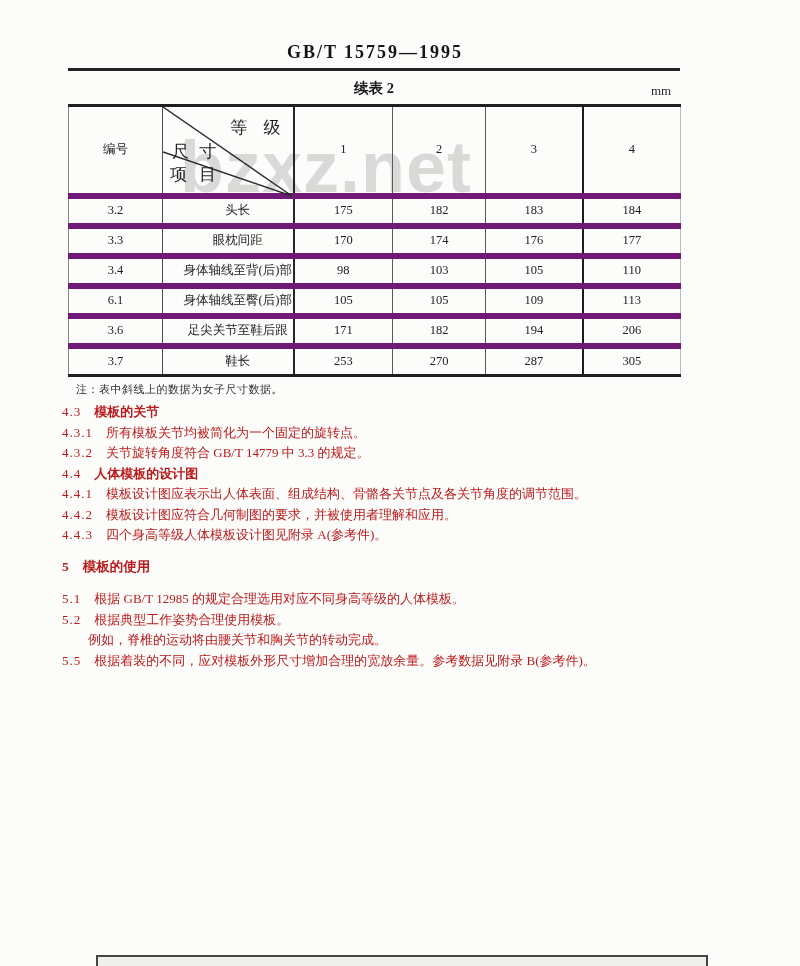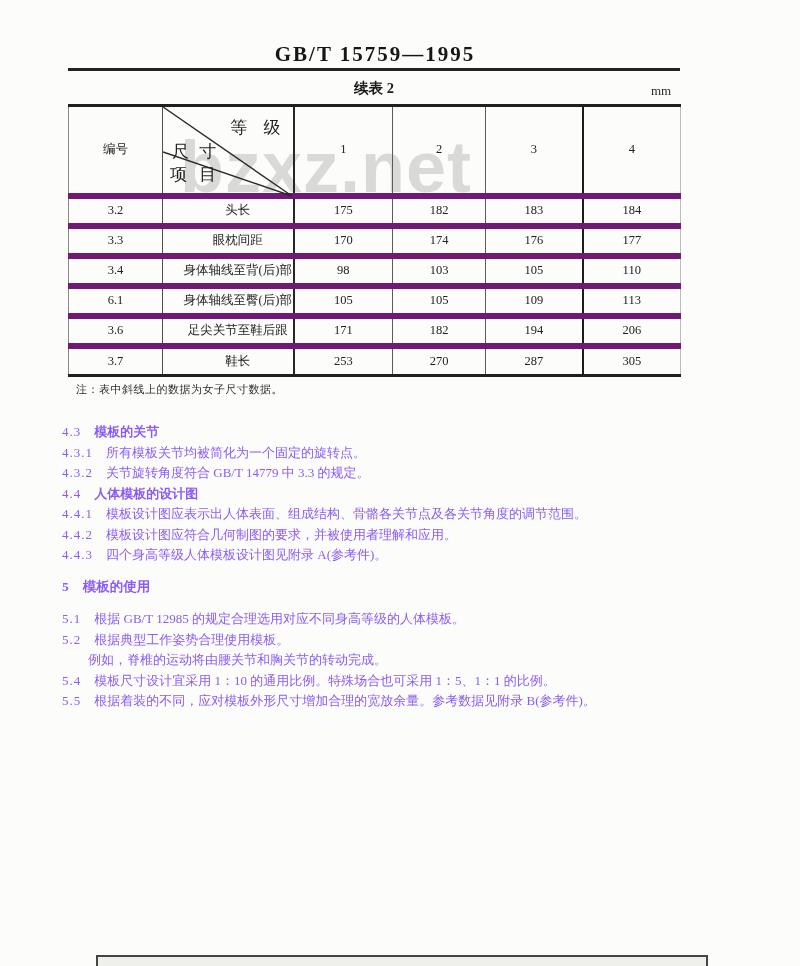--- a/index.html
+++ b/index.html
@@ -8,21 +8,21 @@
     position:relative;
     width:800px; height:966px;
     background:#fcfcfb;
     overflow:hidden;
     font-family:"Liberation Serif","DejaVu Serif",serif;
     color:#1f1f1f;
   }
   .doc-number {
     position:absolute; top:42px; left:0; width:750px;
     text-align:center;
-    font-size:21px; font-weight:bold; letter-spacing:2px;
+    font-size:18px; font-weight:bold; letter-spacing:2px;
     color:#161616;
   }
   .rule-top {
     position:absolute; top:68px; left:68px; width:612px; height:3px;
     background:#232323;
   }
   .table-caption {
     position:absolute; top:79px; left:68px; width:612px;
     text-align:center; font-size:14.5px; font-weight:bold; color:#1a1a1a;
   }
@@ -62,21 +62,21 @@
   .corner-lbl { position:absolute; font-size:17px; color:#222; white-space:nowrap; word-spacing:12px;text-align:center; }
   .lbl-top { top:9px; right:12px; }
   .lbl-mid { top:33px; left:9px; word-spacing:6px; }
   .lbl-bot { bottom:7px; left:7px; word-spacing:8px; }
   .tbl-note {
     position:absolute; top:382px; left:76px; z-index:1;
     font-size:11px; color:#2c2c2c; letter-spacing:0.5px;
   }
   .body-text {
     position:absolute; top:402px; left:62px; width:660px;
-    font-size:13px; line-height:20.5px; color:#8b5cf6;margin-top:20px;
+    font-size:13px; line-height:20.5px; color:#b91c1c;
   }
   .body-text p { margin:0; white-space:nowrap; }
   .body-text .num {
     display:inline-block; margin-right:13px;
     font-family:"Liberation Serif","DejaVu Serif",serif;
     letter-spacing:1px;
   }
   .body-text p.title-line .txt { font-weight:bold; }
   .body-text p.heading {
     margin-top:11px; margin-bottom:12px;
@@ -187,19 +187,18 @@
     <p><span class="num">4.3.1</span><span class="txt">所有模板关节均被简化为一个固定的旋转点。</span></p>
     <p><span class="num">4.3.2</span><span class="txt">关节旋转角度符合 GB/T 14779 中 3.3 的规定。</span></p>
     <p class="title-line"><span class="num">4.4</span><span class="txt">人体模板的设计图</span></p>
     <p><span class="num">4.4.1</span><span class="txt">模板设计图应表示出人体表面、组成结构、骨骼各关节点及各关节角度的调节范围。</span></p>
     <p><span class="num">4.4.2</span><span class="txt">模板设计图应符合几何制图的要求，并被使用者理解和应用。</span></p>
     <p><span class="num">4.4.3</span><span class="txt">四个身高等级人体模板设计图见附录 A(参考件)。</span></p>
     <p class="heading"><span class="num">5</span><span class="txt">模板的使用</span></p>
     <p><span class="num">5.1</span><span class="txt">根据 GB/T 12985 的规定合理选用对应不同身高等级的人体模板。</span></p>
     <p><span class="num">5.2</span><span class="txt">根据典型工作姿势合理使用模板。</span></p>
     <p class="cont"><span class="txt">例如，脊椎的运动将由腰关节和胸关节的转动完成。</span></p>
-    <p><span class="num">5.4</span><span class="txt">模板尺寸设计宜采用 1：10 的通用比例。特殊场合也可采用 1：5、1：1 的比例。</span></p>
     <p><span class="num">5.5</span><span class="txt">根据着装的不同，应对模板外形尺寸增加合理的宽放余量。参考数据见附录 B(参考件)。</span></p>
   </div>
 
   <div class="bottom-box"></div>
 
 </div>
 
 </body></html>

